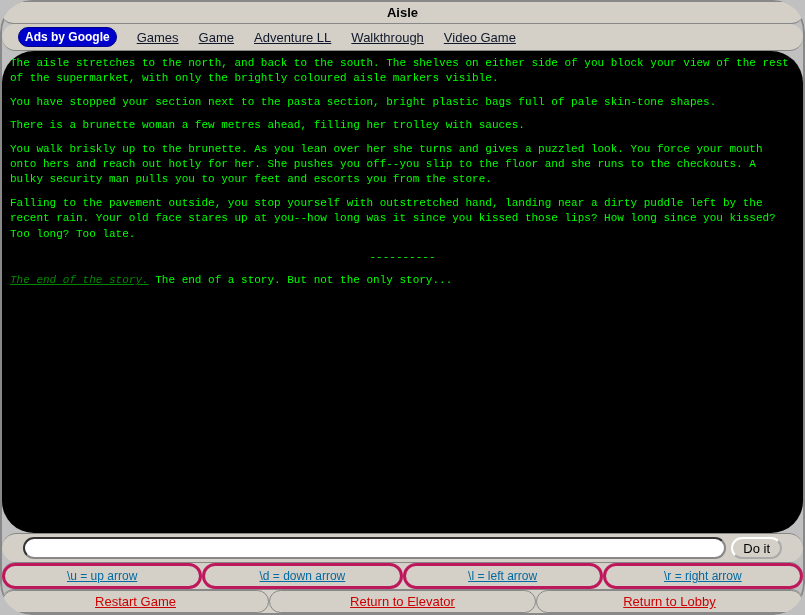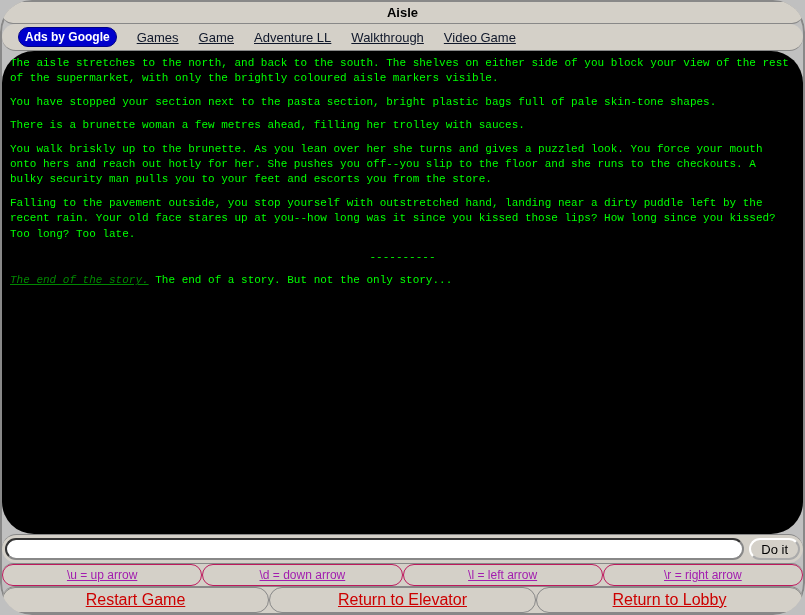--- a/index.html
+++ b/index.html
@@ -69,21 +69,21 @@
     }
     .dashes {
       text-align: center;
       color: #00ff00;
       margin: 8px 0;
     }
     #input-row {
       display: flex;
       background: #d4d0c8;
       border-top: 1px solid #888;
-      padding: 3px 3px;
+      padding: 3px 21px;
       gap: 5px;
       align-items: center;
     }
     #command-input {
       flex: 1;
       border: 2px inset #888;
       background: white;
       font-size: 13px;
       padding: 1px 3px;
       height: 22px;
@@ -96,41 +96,41 @@
       cursor: pointer;
       height: 22px;
     }
     #arrow-row {
       display: flex;
       background: #d4d0c8;
       border-top: 1px solid #888;
     }
     .arrow-btn {
       flex: 1;
-      border: 1px solid #be185d;
+      border: 3px solid #be185d;
       background: #d4d0c8;
       padding: 3px 0;
       text-align: center;
       font-size: 12px;
-      color: #a21caf;
+      color: #0369a1;
       text-decoration: underline;
       cursor: pointer;
     }
     #nav-row {
       display: flex;
       background: #d4d0c8;
       border-top: 1px solid #888;
     }
     .nav-btn {
       flex: 1;
       border: 1px solid #888;
       background: #d4d0c8;
       padding: 3px 0;
       text-align: center;
-      font-size: 16px;
+      font-size: 13px;
       color: #cc0000;
       text-decoration: underline;
       cursor: pointer;
     }
   </style>
 </head>
 <body>
 
 <div id="window">
 

